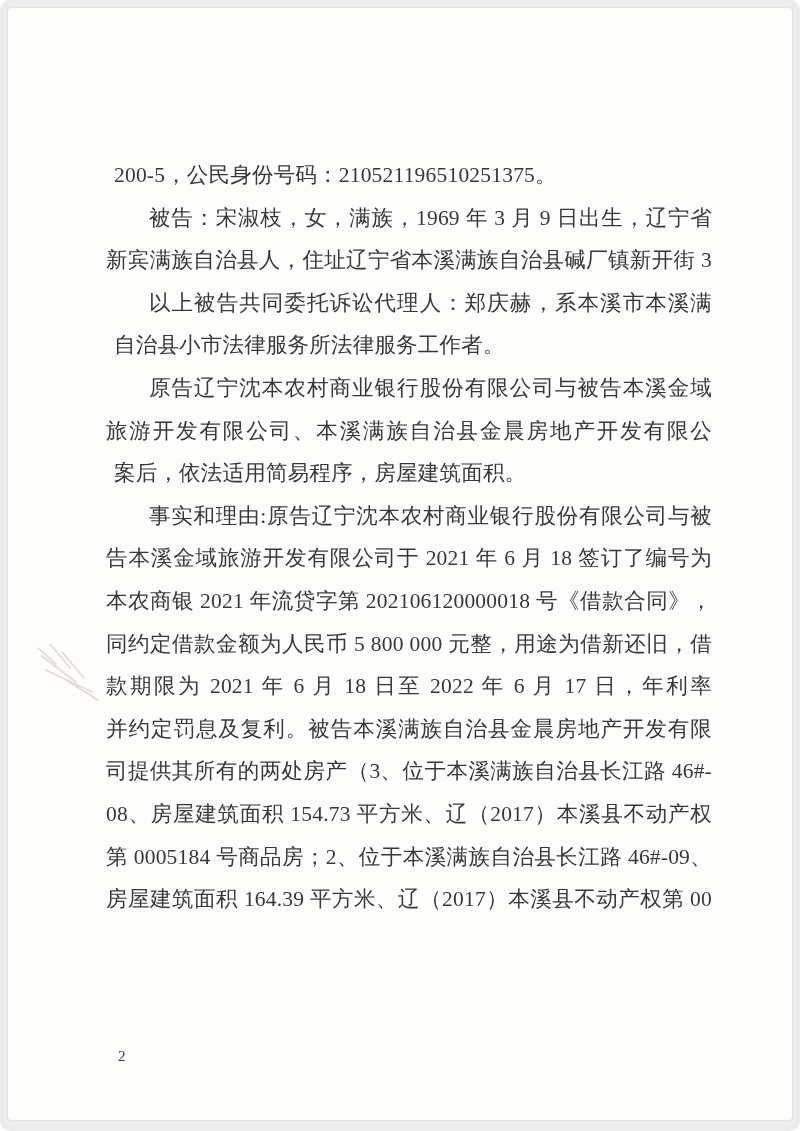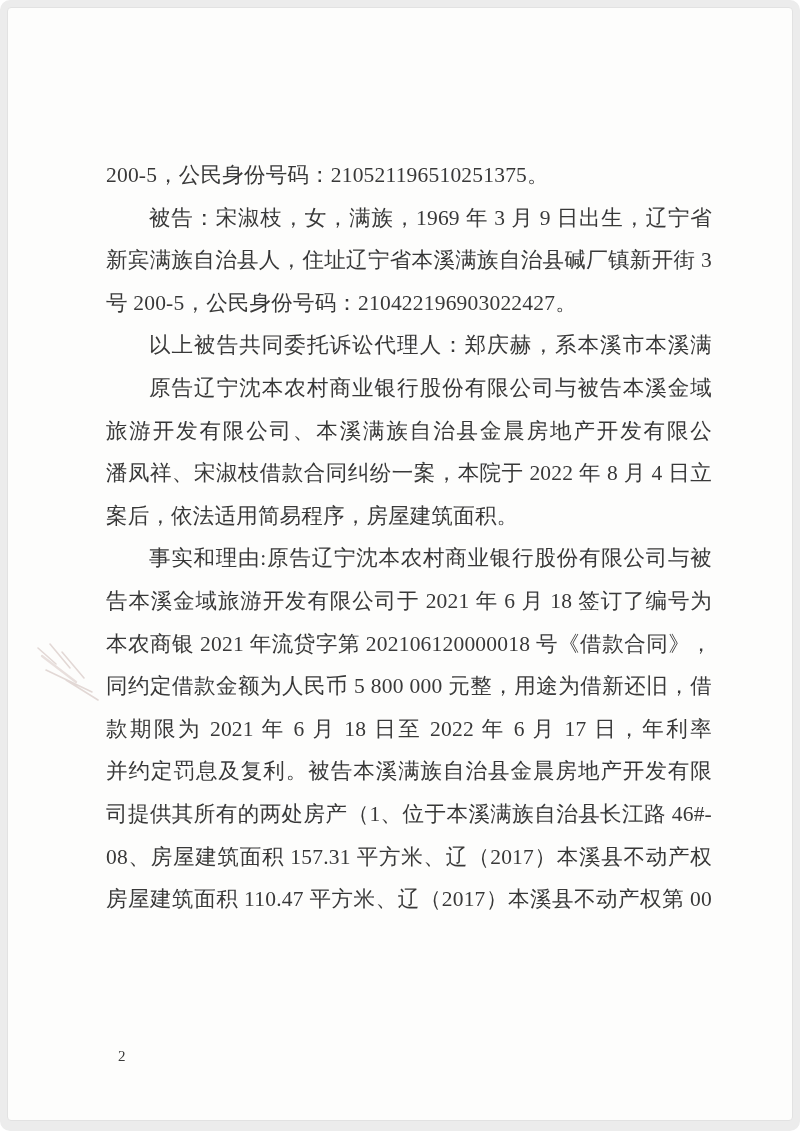--- a/index.html
+++ b/index.html
@@ -43,20 +43,21 @@
     text-align-last: justify;
     overflow: hidden;
     letter-spacing: 0.2px;
   }
   .line.indent {
     padding-left: 43px;
   }
   .line.short {
     text-align: center;
     text-align-last: left;
+    margin-left: 8px;
   }
   .page-number {
     position: absolute;
     left: 110px;
     top: 1040px;
     font-size: 15px;
     color: #3a3a3a;
     font-family: "Liberation Serif", "DejaVu Serif", serif;
   }
   .smudge {
@@ -77,33 +78,33 @@
 
     <svg class="smudge" viewBox="0 0 90 95">
       <path d="M12 18 L30 34 M24 14 L44 38 M36 22 L58 48 M20 40 L66 62 M40 50 L72 70" stroke="#cdbab6" stroke-width="1.6" fill="none" stroke-linecap="round"></path>
       <path d="M16 26 L50 52" stroke="#d8c8c4" stroke-width="2.4" fill="none" stroke-linecap="round"></path>
     </svg>
 
     <div class="text-block">
         <div class="line short">200-5，公民身份号码：210521196510251375。</div>
         <div class="line indent">被告：宋淑枝，女，满族，1969 年 3 月 9 日出生，辽宁省</div>
         <div class="line">新宾满族自治县人，住址辽宁省本溪满族自治县碱厂镇新开街 3</div>
-        <div class="line short">号 200-5，公民身份号码：210422196903022427。</div>
         <div class="line indent">以上被告共同委托诉讼代理人：郑庆赫，系本溪市本溪满族</div>
+        <div class="line short">自治县小市法律服务所法律服务工作者。</div>
         <div class="line indent">原告辽宁沈本农村商业银行股份有限公司与被告本溪金域</div>
         <div class="line">旅游开发有限公司、本溪满族自治县金晨房地产开发有限公司、</div>
-        <div class="line">潘凤祥、宋淑枝借款合同纠纷一案，本院于 2022 年 8 月 4 日立</div>
         <div class="line short">案后，依法适用简易程序，房屋建筑面积。</div>
         <div class="line indent">事实和理由:原告辽宁沈本农村商业银行股份有限公司与被</div>
         <div class="line">告本溪金域旅游开发有限公司于 2021 年 6 月 18 签订了编号为沈</div>
         <div class="line">本农商银 2021 年流贷字第 202106120000018 号《借款合同》，合</div>
         <div class="line">同约定借款金额为人民币 5 800 000 元整，用途为借新还旧，借</div>
         <div class="line">款期限为 2021 年 6 月 18 日至 2022 年 6 月 17 日，年利率 9.36%，</div>
         <div class="line">并约定罚息及复利。被告本溪满族自治县金晨房地产开发有限公</div>
-        <div class="line">司提供其所有的两处房产（1、位于本溪满族自治县长江路 46#-</div>
-        <div class="line">08、房屋建筑面积 157.31 平方米、辽（2017）本溪县不动产权</div>
-        <div class="line">房屋建筑面积 110.47 平方米、辽（2017）本溪县不动产权第 00</div>
+        <div class="line">司提供其所有的两处房产（3、位于本溪满族自治县长江路 46#-</div>
+        <div class="line">08、房屋建筑面积 154.73 平方米、辽（2017）本溪县不动产权</div>
+        <div class="line">第 0005184 号商品房；2、位于本溪满族自治县长江路 46#-09、</div>
+        <div class="line">房屋建筑面积 164.39 平方米、辽（2017）本溪县不动产权第 00</div>
       </div>
 
     <div class="page-number">2</div>
 
   </div>
 </div>
 
 </body></html>

